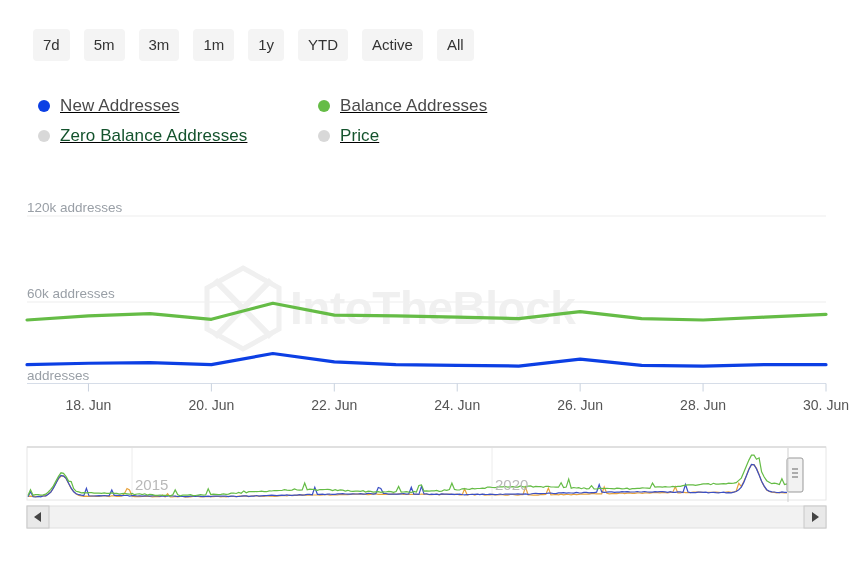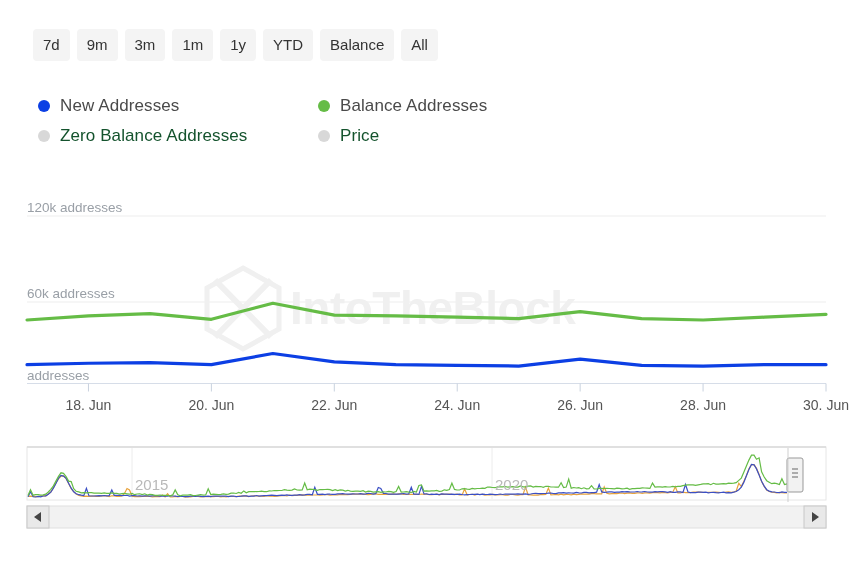--- a/index.html
+++ b/index.html
@@ -14,21 +14,21 @@
     overflow: hidden;
     position: relative;
   }
 
   
   .range-bar {
     position: absolute;
     left: 33px;
     top: 29px;
     display: flex;
-    gap: 7px;
+    gap: 14px;
   }
   .range-btn {
     background: #f4f4f4;
     border: none;
     border-radius: 4px;
     color: #333333;
     font-family: "Liberation Sans", sans-serif;
     font-size: 15px;
     line-height: 1;
     padding: 8px 10px 9px 10px;
@@ -45,20 +45,21 @@
     display: grid;
     grid-template-columns: 280px 1fr;
     grid-row-gap: 4px;
   }
   .legend-item {
     display: flex;
     align-items: center;
     gap: 10px;
     cursor: pointer;
     height: 26px;
+    text-decoration: underline;
   }
   .legend-dot {
     width: 12px;
     height: 12px;
     border-radius: 50%;
     flex: 0 0 12px;
   }
   .legend-label {
     font-size: 17px;
     letter-spacing: 0.1px;
@@ -108,26 +109,26 @@
     font-family: "Liberation Sans", sans-serif;
     font-size: 15px;
     fill: #b9b9b9;
   }
 </style>
 </head>
 <body>
 
 <div class="range-bar">
   <button class="range-btn">7d</button>
-  <button class="range-btn">9m</button>
+  <button class="range-btn">5m</button>
   <button class="range-btn">3m</button>
   <button class="range-btn">1m</button>
   <button class="range-btn">1y</button>
   <button class="range-btn">YTD</button>
-  <button class="range-btn">Balance</button>
+  <button class="range-btn">Active</button>
   <button class="range-btn">All</button>
 </div>
 
 <div class="legend">
   <div class="legend-item on">
     <span class="legend-dot" style="background:#0c3fe4"></span>
     <span class="legend-label">New Addresses</span>
   </div>
   <div class="legend-item on">
     <span class="legend-dot" style="background:#65bc46"></span>

